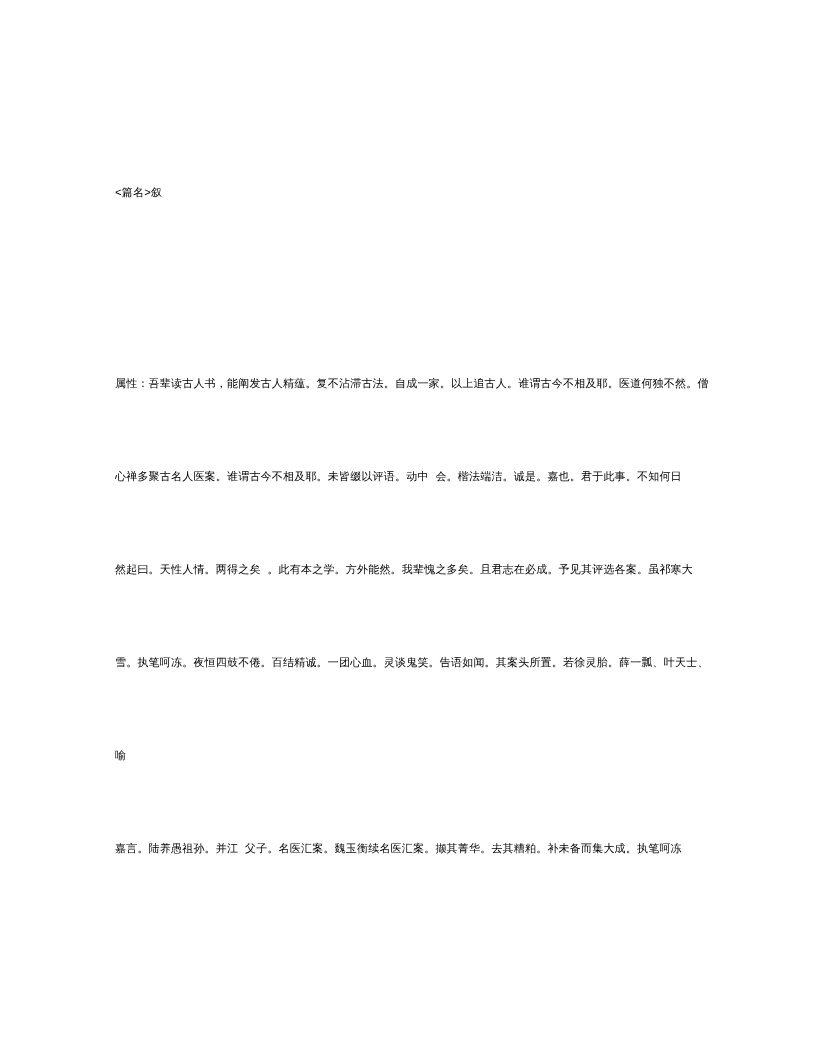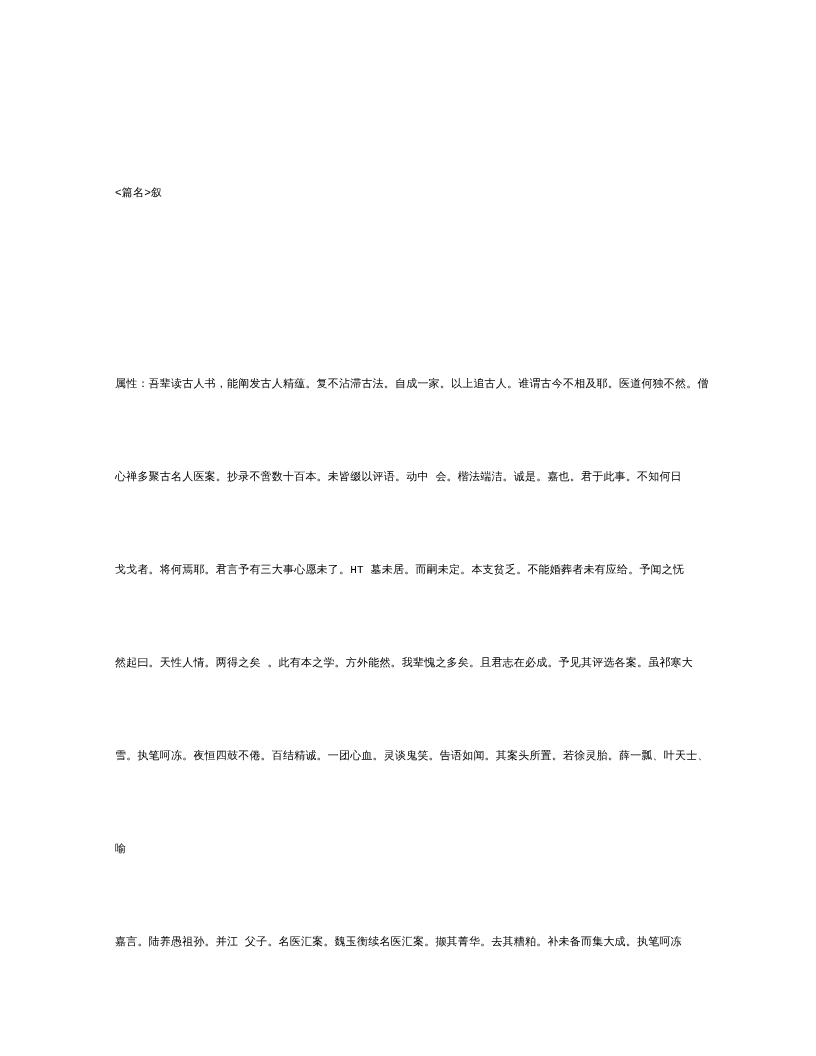--- a/index.html
+++ b/index.html
@@ -34,22 +34,21 @@
 </style>
 </head>
 <body>
 
 <div class="content">
 
   <div class="line">&lt;篇名&gt;叙</div>
 
   <div class="para gap-s">
     <div class="line">属性：吾辈读古人书，能阐发古人精蕴。复不沾滞古法。自成一家。以上追古人。谁谓古今不相及耶。医道何独不然。僧</div>
-    <div class="line">心禅多聚古名人医案。抄录不啻数十百本。未皆缀以评语。动中 会。楷法端洁。诚是。嘉也。君于此事。不知何日</div>
-    <div class="line">戈戈者。将何焉耶。君言予有三大事心愿未了。HT 墓未居。而嗣未定。本支贫乏。不能婚葬者未有应给。予闻之怃</div>
+    <div class="line">心禅多聚古名人医案。谁谓古今不相及耶。未皆缀以评语。动中 会。楷法端洁。诚是。嘉也。君于此事。不知何日</div>
     <div class="line">然起曰。天性人情。两得之矣 。此有本之学。方外能然。我辈愧之多矣。且君志在必成。予见其评选各案。虽祁寒大</div>
     <div class="line">雪。执笔呵冻。夜恒四鼓不倦。百结精诚。一团心血。灵谈鬼笑。告语如闻。其案头所置。若徐灵胎。薛一瓢、叶天士、</div>
     <div class="line">喻</div>
     <div class="line">嘉言。陆养愚祖孙。并江 父子。名医汇案。魏玉衡续名医汇案。撷其菁华。去其糟粕。补未备而集大成。执笔呵冻</div>
     
     
     
     
     
     

